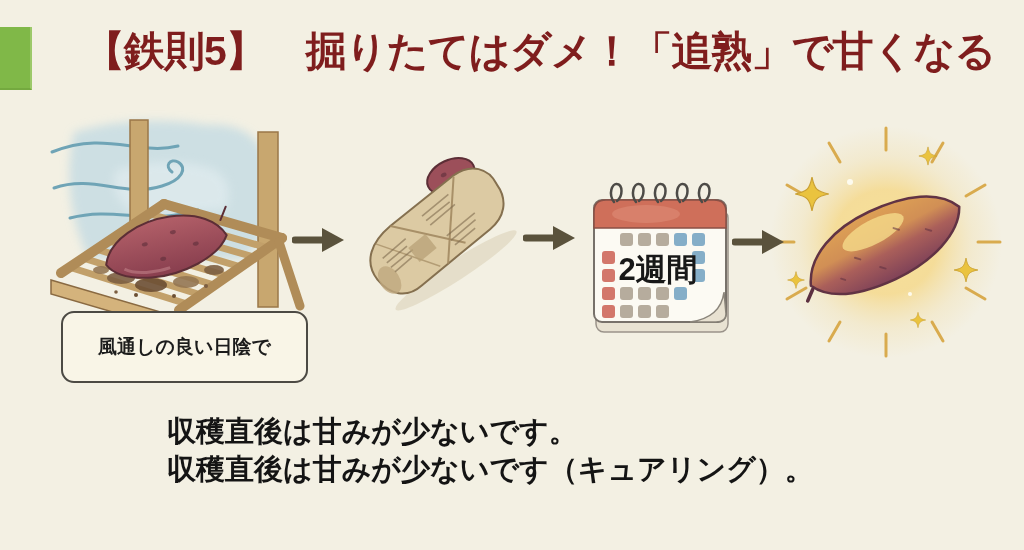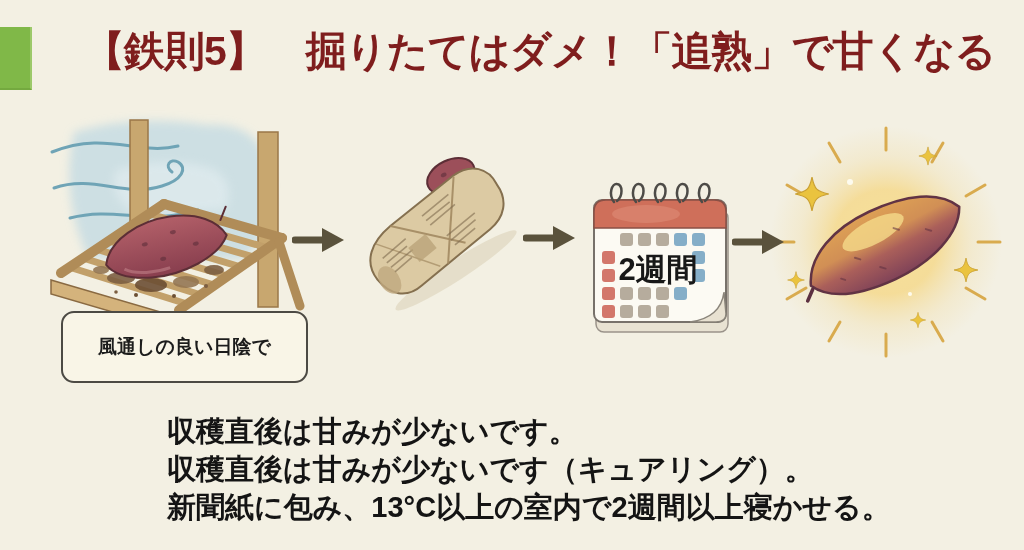--- a/index.html
+++ b/index.html
@@ -215,16 +215,15 @@
     <polygon points="30,2 52,14 30,26" fill="#5a523c"></polygon>
   </svg>
   <svg class="arrow" style="left:732px;top:228px;" width="54" height="28" viewBox="0 0 54 28">
     <line x1="3" y1="14" x2="34" y2="14" stroke="#5a523c" stroke-width="7" stroke-linecap="round"></line>
     <polygon points="30,2 52,14 30,26" fill="#5a523c"></polygon>
   </svg>
 
   <div class="body-text">
     <div>収穫直後は甘みが少ないです。</div>
     <div>収穫直後は甘みが少ないです（キュアリング）。</div>
-    <div>新聞紙に包み、13°C以上の室内で2週間以上寝かせる。</div>
   </div>
 
 </div>
 
 </body></html>

